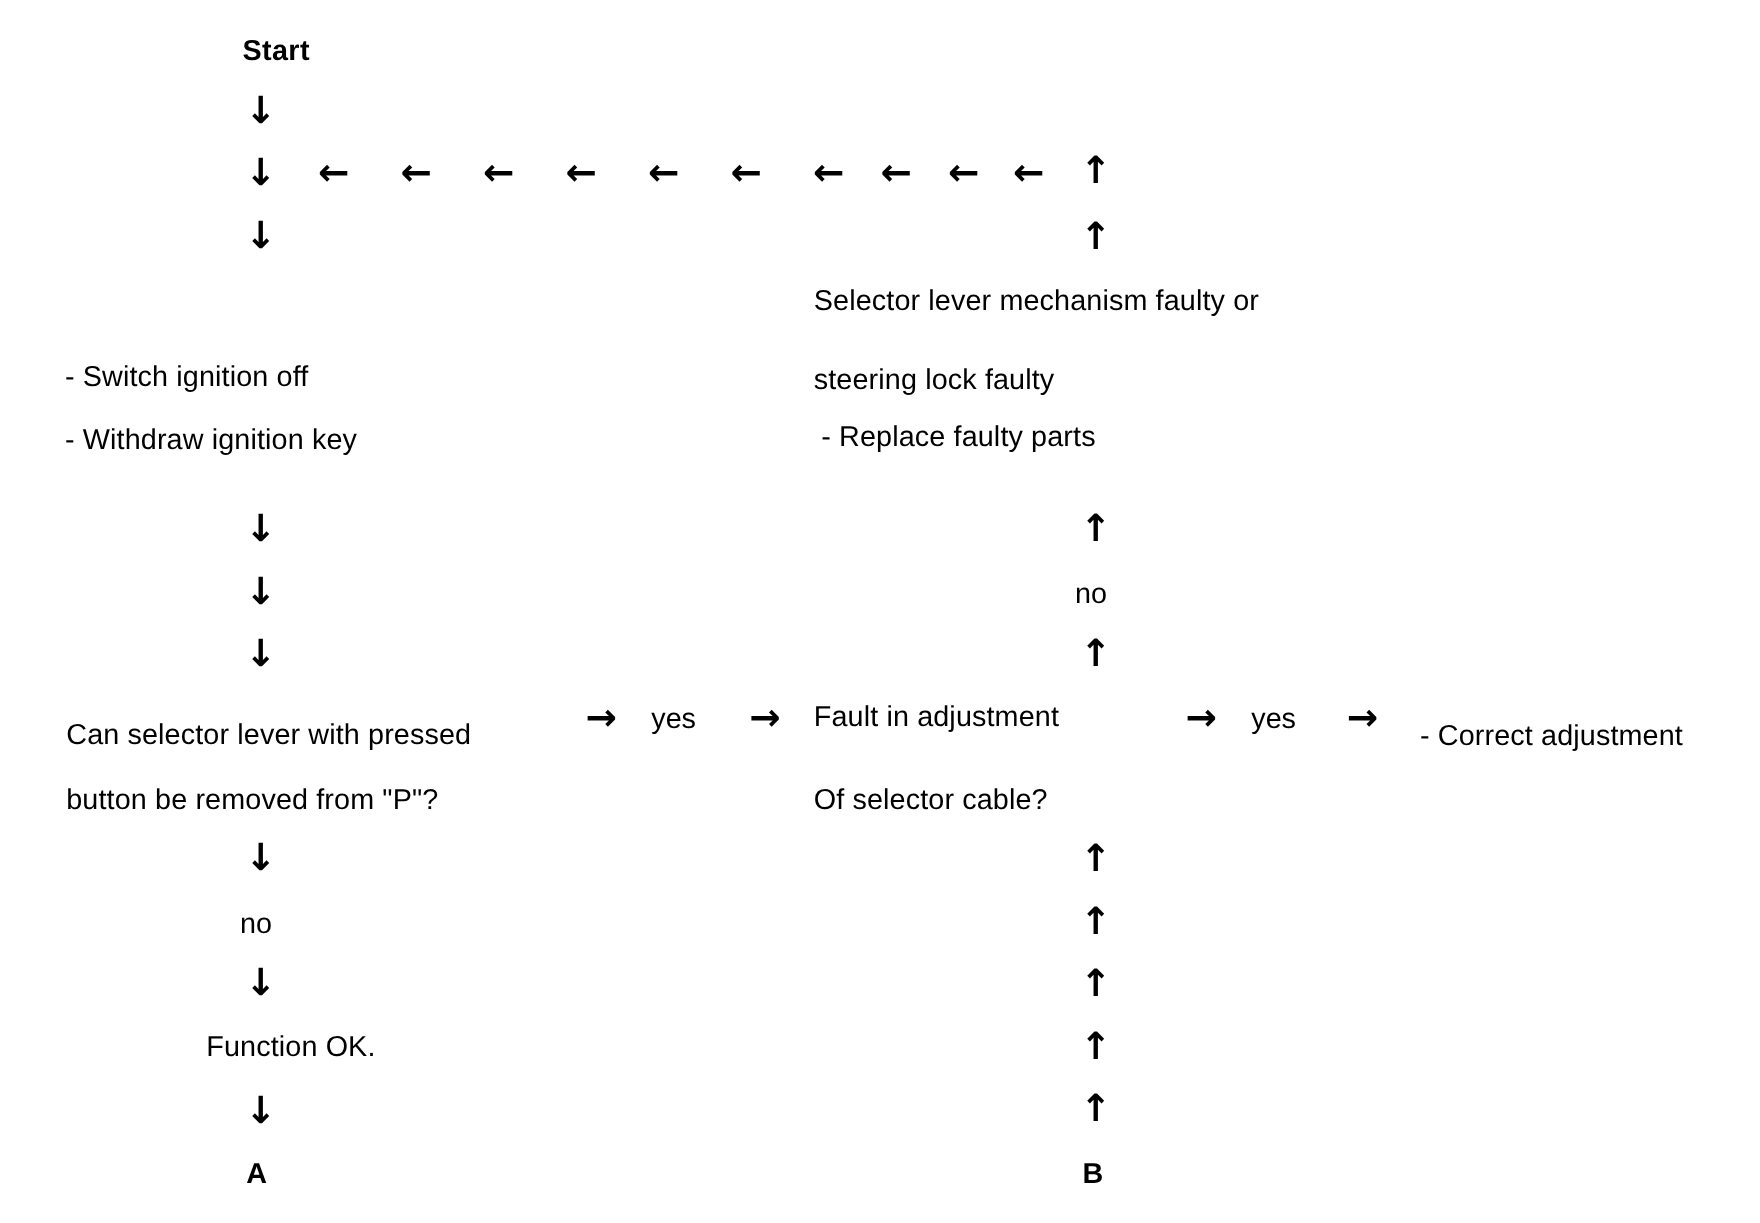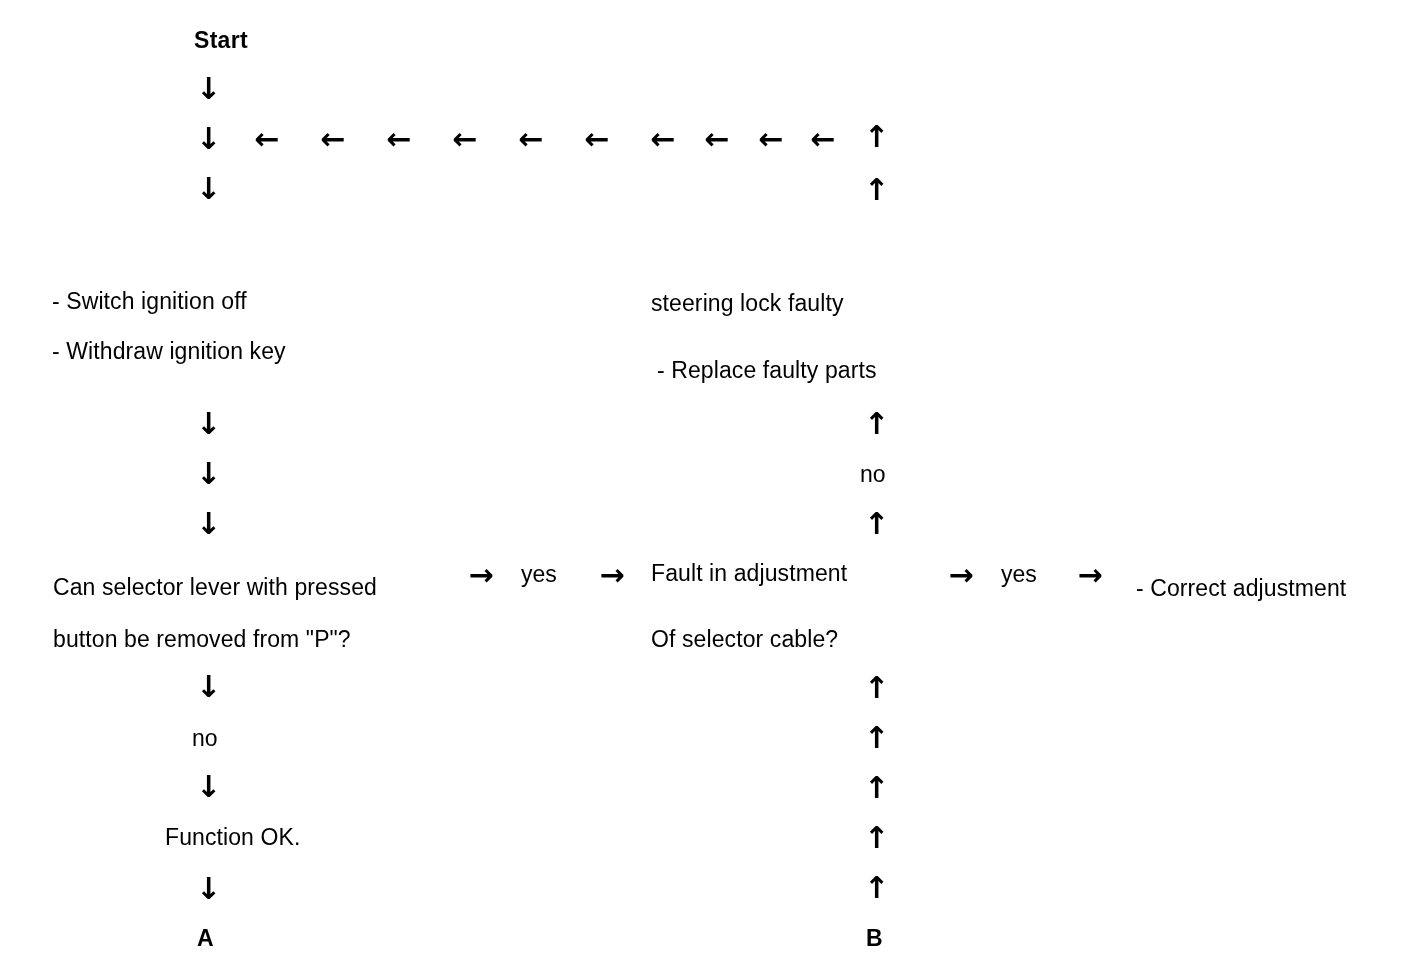--- a/index.html
+++ b/index.html
@@ -74,22 +74,23 @@
   <div class="arrow arrow-left" style="left:702px; top:124px;">←</div>
   <div class="arrow arrow-left" style="left:756px; top:124px;">←</div>
   <div class="arrow arrow-left" style="left:808px; top:124px;">←</div>
 
   <div class="arrow arrow-up" style="left:864px; top:122px;">↑</div>
   <div class="arrow arrow-up" style="left:864px; top:175px;">↑</div>
 
   <div class="node" style="left:52px; top:290px;">- Switch ignition off</div>
   <div class="node" style="left:52px; top:340px;">- Withdraw ignition key</div>
 
+  <div class="node" style="left:651px; top:229px;">Selector lever mechanism faulty or</div>
   <div class="node" style="left:651px; top:292px;">steering lock faulty</div>
-  <div class="node" style="left:657px; top:359px;">- Replace faulty parts</div>
+  <div class="node" style="left:657px; top:338px;">- Replace faulty parts</div>
 
   <div class="arrow arrow-down" style="left:196px; top:409px;">↓</div>
   <div class="arrow arrow-down" style="left:196px; top:459px;">↓</div>
   <div class="arrow arrow-down" style="left:196px; top:509px;">↓</div>
 
   <div class="arrow arrow-up" style="left:864px; top:409px;">↑</div>
   <div class="label-sm" style="left:860px; top:463px;">no</div>
   <div class="arrow arrow-up" style="left:864px; top:509px;">↑</div>
 
   <div class="node" style="left:53px; top:576px;">Can selector lever with pressed</div>

